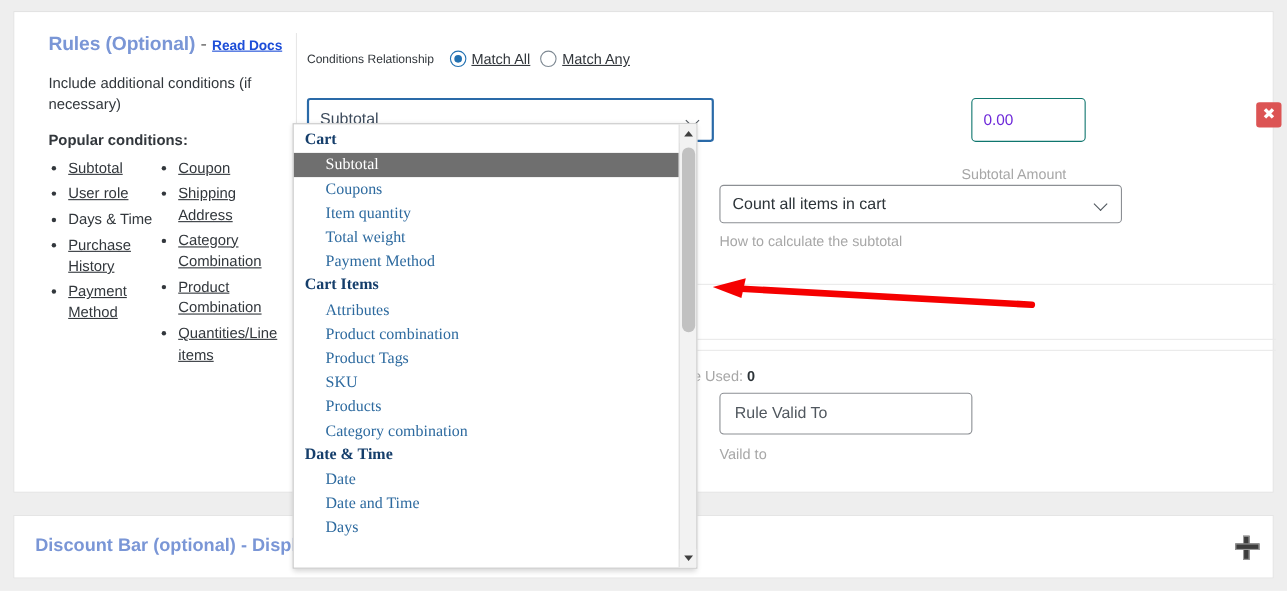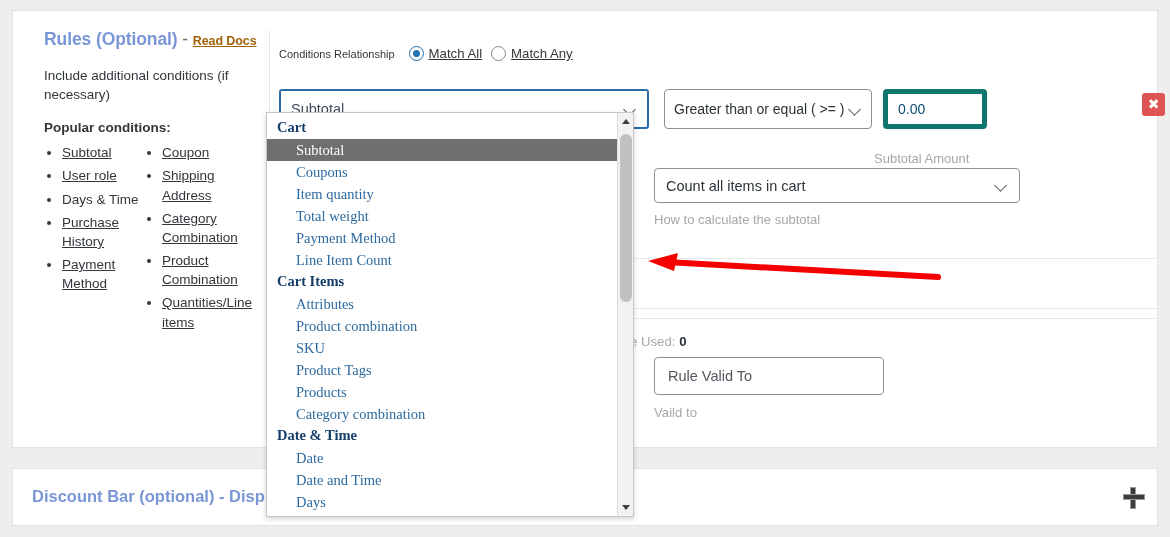--- a/index.html
+++ b/index.html
@@ -39,21 +39,21 @@
     font-size: 17.5px;
     font-weight: bold;
     color: #7a96d6;
     letter-spacing: -0.1px;
     margin: 0 0 16px 0;
     white-space: nowrap;
   }
   .sidebar-title .dash { color: #6f6f6f; font-weight: normal; }
   .sidebar-title a {
     font-size: 12.5px;
-    color: #a16207;
+    color: #1d4ed8;
     text-decoration: underline;
     font-weight: bold;
   }
   .sidebar-desc {
     font-size: 13.5px;
     color: #32373c;
     line-height: 1.42;
     width: 192px;
     margin: 0 0 16px 0;
   }
@@ -170,27 +170,27 @@
     display: flex; align-items: center;
     padding: 0 9px;
     font-size: 14px;
     color: #2c3338;
   }
   .op-select .val { flex: 1; white-space: nowrap; }
   .amount-input {
     position: absolute;
     left: 604px; top: 0;
     width: 104px; height: 40px;
-    border: 5px solid #0f766e;
+    border: 1px solid #0f766e;
     border-radius: 4px;
     background: #fff;
     display: flex; align-items: center;
     padding: 0 10px;
     font-size: 14px;
-    color: #0c4a6e;
+    color: #6d28d9;
   }
   .del-btn {
     position: absolute;
     left: 863px; top: 4px;
     width: 23px; height: 23px;
     border-radius: 3px;
     background: #dc5454;
     color: #fff;
     font-size: 14px;
     font-weight: bold;
@@ -405,24 +405,20 @@
             <span class="radio-text">Match Any</span>
           </span>
         </span>
       </div>
 
       <div class="rule-row">
         <div class="field-select">
           <span class="val">Subtotal</span>
           <span class="caret"></span>
         </div>
-        <div class="op-select">
-          <span class="val">Greater than or equal ( &gt;= )</span>
-          <span class="caret"></span>
-        </div>
         <div class="amount-input">
           <span>0.00</span>
         </div>
         <div class="del-btn">✖</div>
       </div>
 
       <div class="help help-1">Subtotal should be</div>
       <div class="help help-2">Subtotal Amount</div>
 
       <div class="calc-select">
@@ -450,26 +446,25 @@
   </div>
 
   <div class="dropdown">
     <div class="dd-list" id="dd-list">
         <div class="dd-group">Cart</div>
         <div class="dd-item selected">Subtotal</div>
         <div class="dd-item">Coupons</div>
         <div class="dd-item">Item quantity</div>
         <div class="dd-item">Total weight</div>
         <div class="dd-item">Payment Method</div>
-        <div class="dd-item">Line Item Count</div>
         <div class="dd-group">Cart Items</div>
         <div class="dd-item">Attributes</div>
         <div class="dd-item">Product combination</div>
+        <div class="dd-item">Product Tags</div>
         <div class="dd-item">SKU</div>
-        <div class="dd-item">Product Tags</div>
         <div class="dd-item">Products</div>
         <div class="dd-item">Category combination</div>
         <div class="dd-group">Date &amp; Time</div>
         <div class="dd-item">Date</div>
         <div class="dd-item">Date and Time</div>
         <div class="dd-item">Days</div>
       </div>
     <div class="dd-scroll">
       <div class="dd-arrow up">
           <i></i>

